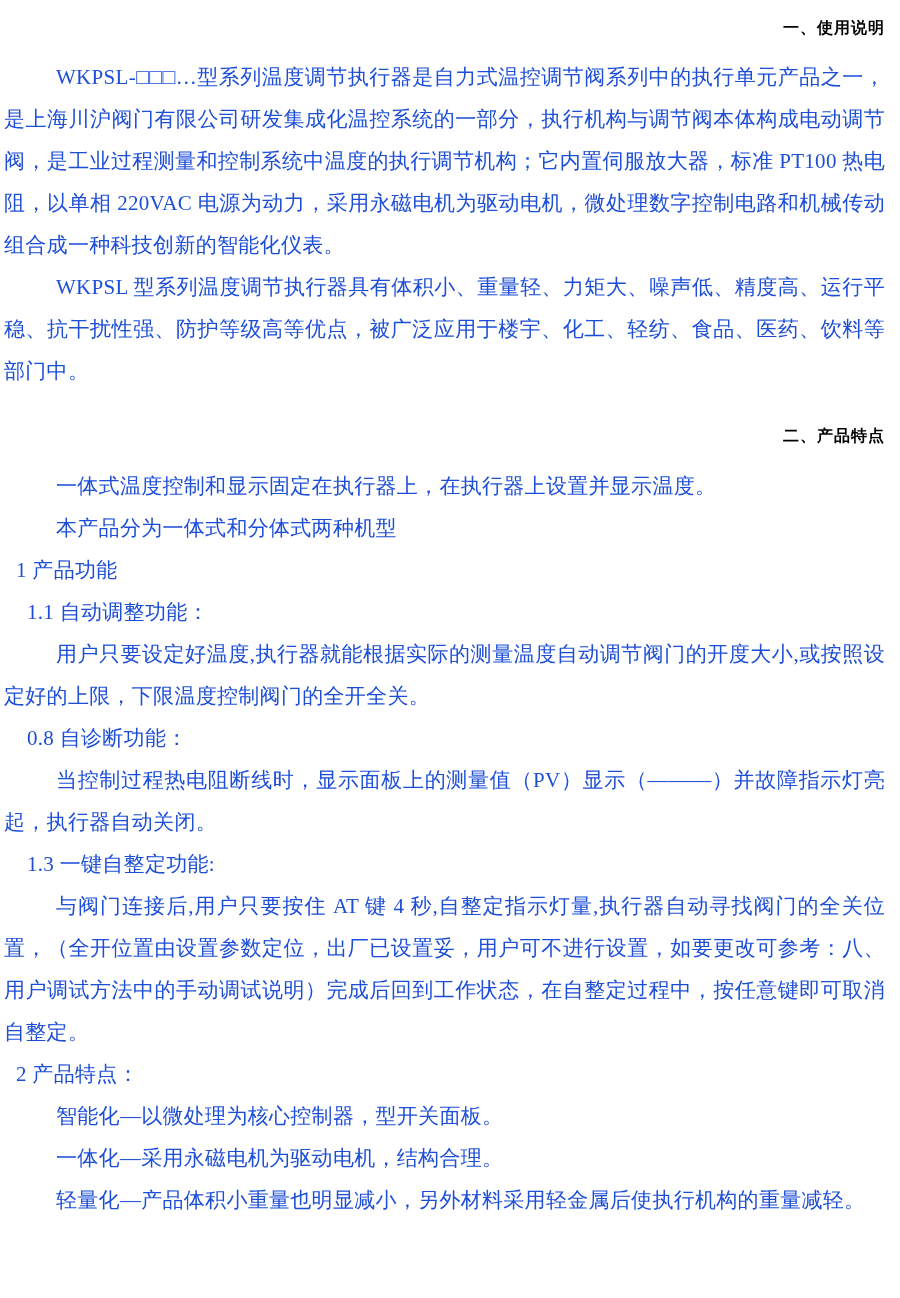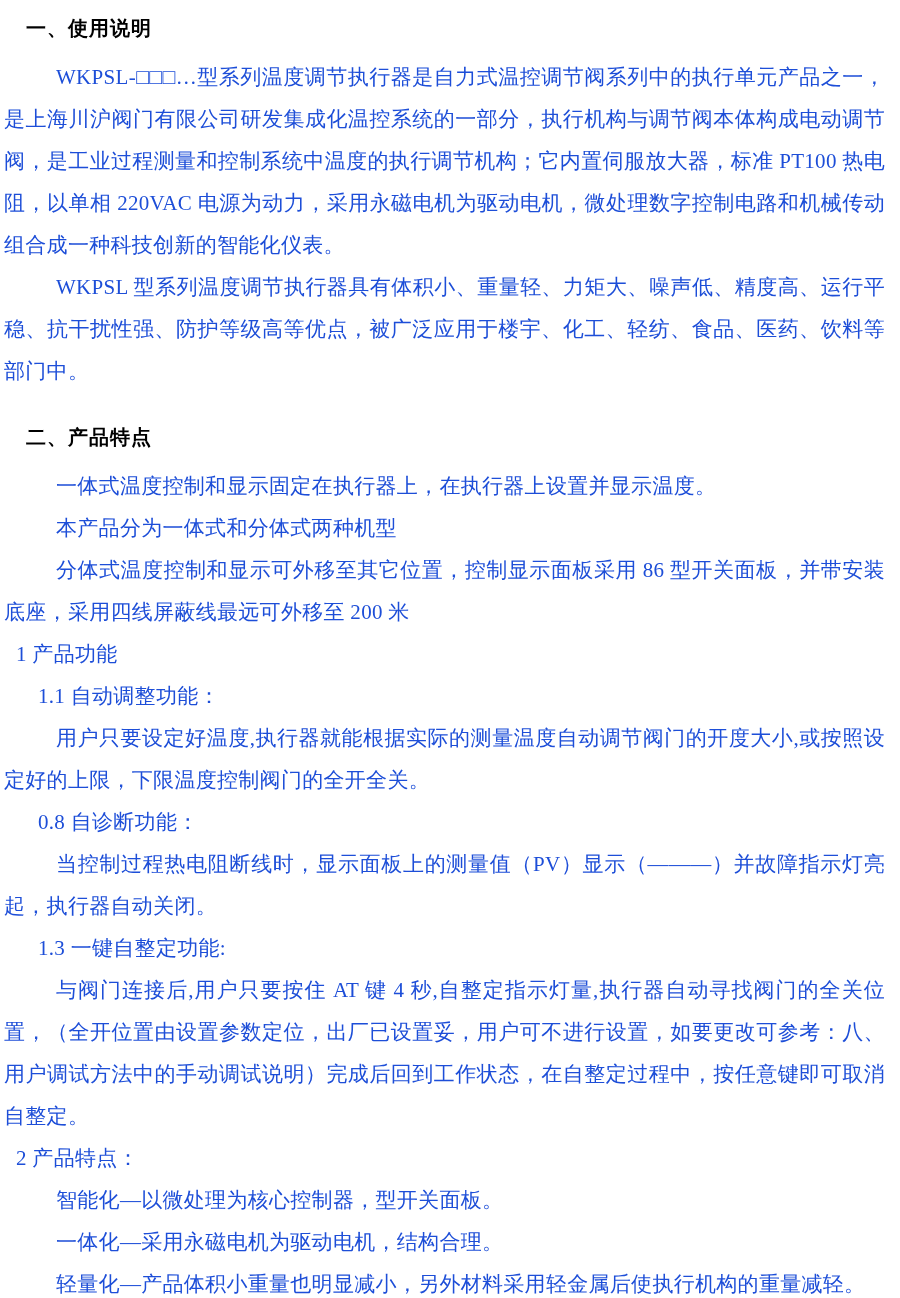--- a/index.html
+++ b/index.html
@@ -11,62 +11,62 @@
     color: #1e1e1e;
     overflow: hidden;
   }
   .page {
     box-sizing: border-box;
     width: 900px;
     height: 1298px;
     padding: 10px 15px 0 4px;
   }
   h2.sec {
-    font-size: 20px;
+    font-size: 16px;
     font-weight: bold;
     color: #000000;
     margin: 0 0 10px 22px;
     line-height: 36px;
     letter-spacing: 1px;
+    text-align: right;
   }
-  .sec2-h { margin-top: 27px !important; }
+  .sec2-h { margin-top: 27px !important; font-family: Liberation Mono, monospace; }
   .blocks p {
     margin: 0;
     font-size: 21px;
     line-height: 42px;
     text-align: justify;
     letter-spacing: 0.3px;
     color: #1d4ed8;
   }
   
   .blocks p.p   { text-indent: 52px; }
   
   .blocks p.l0  { margin-left: 12px; text-indent: 0; }
   
-  .blocks p.l1  { margin-left: 34px; text-indent: 0; }
+  .blocks p.l1  { margin-left: 23px; text-indent: 0; }
 </style>
 </head>
 <body>
 
 <div class="page">
 
   <section>
     <h2 class="sec">一、使用说明</h2>
     <div class="blocks">
         <p class="p">WKPSL-□□□…型系列温度调节执行器是自力式温控调节阀系列中的执行单元产品之一，是上海川沪阀门有限公司研发集成化温控系统的一部分，执行机构与调节阀本体构成电动调节阀，是工业过程测量和控制系统中温度的执行调节机构；它内置伺服放大器，标准 PT100 热电阻，以单相 220VAC 电源为动力，采用永磁电机为驱动电机，微处理数字控制电路和机械传动组合成一种科技创新的智能化仪表。</p>
         <p class="p">WKPSL 型系列温度调节执行器具有体积小、重量轻、力矩大、噪声低、精度高、运行平稳、抗干扰性强、防护等级高等优点，被广泛应用于楼宇、化工、轻纺、食品、医药、饮料等部门中。</p>
       </div>
   </section>
 
   <section>
     <h2 class="sec sec2-h">二、产品特点</h2>
     <div class="blocks">
         <p class="p">一体式温度控制和显示固定在执行器上，在执行器上设置并显示温度。</p>
         <p class="p">本产品分为一体式和分体式两种机型</p>
-        <p class="p">分体式温度控制和显示可外移至其它位置，控制显示面板采用 86 型开关面板，并带安装底座，采用四线屏蔽线最远可外移至 200 米</p>
         <p class="l0">1 产品功能</p>
         <p class="l1">1.1 自动调整功能：</p>
         <p class="p">用户只要设定好温度,执行器就能根据实际的测量温度自动调节阀门的开度大小,或按照设定好的上限，下限温度控制阀门的全开全关。</p>
         <p class="l1">0.8 自诊断功能：</p>
         <p class="p">当控制过程热电阻断线时，显示面板上的测量值（PV）显示（———）并故障指示灯亮起，执行器自动关闭。</p>
         <p class="l1">1.3 一键自整定功能:</p>
         <p class="p">与阀门连接后,用户只要按住 AT 键 4 秒,自整定指示灯量,执行器自动寻找阀门的全关位置，（全开位置由设置参数定位，出厂已设置妥，用户可不进行设置，如要更改可参考：八、用户调试方法中的手动调试说明）完成后回到工作状态，在自整定过程中，按任意键即可取消自整定。</p>
         <p class="l0">2 产品特点：</p>
         <p class="p">智能化—以微处理为核心控制器，型开关面板。</p>
         <p class="p">一体化—采用永磁电机为驱动电机，结构合理。</p>

